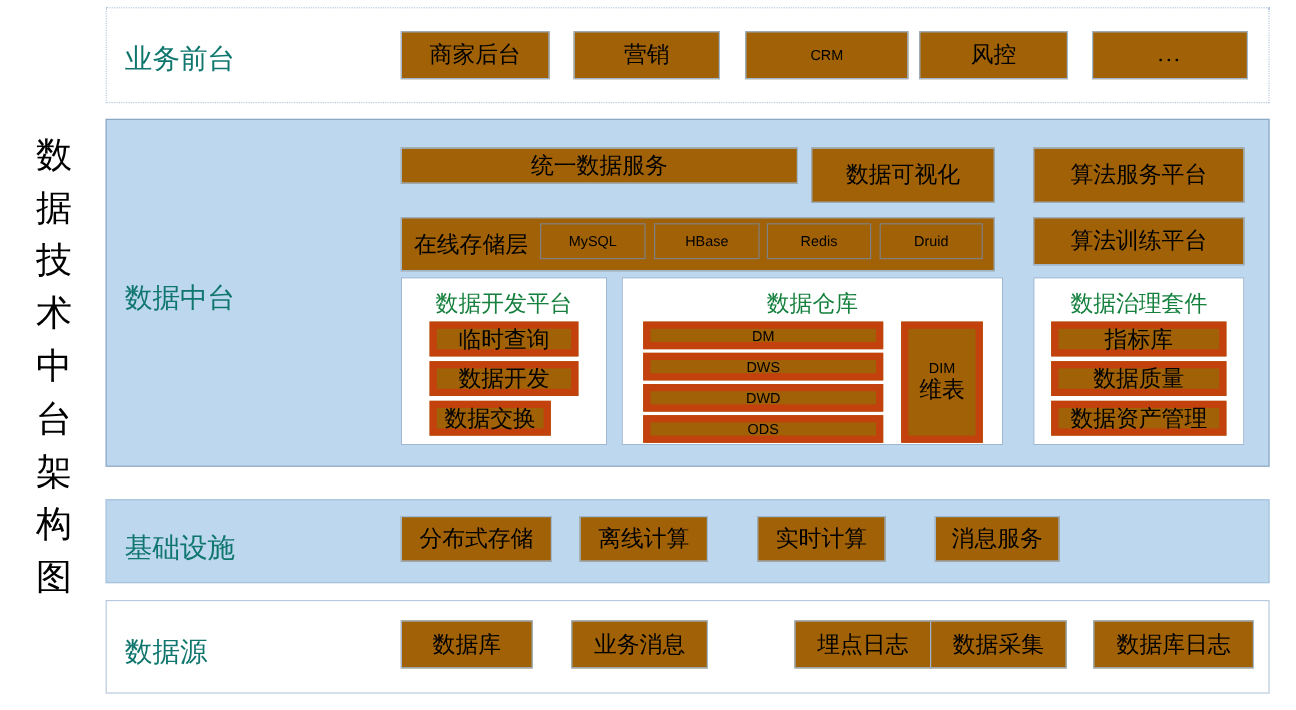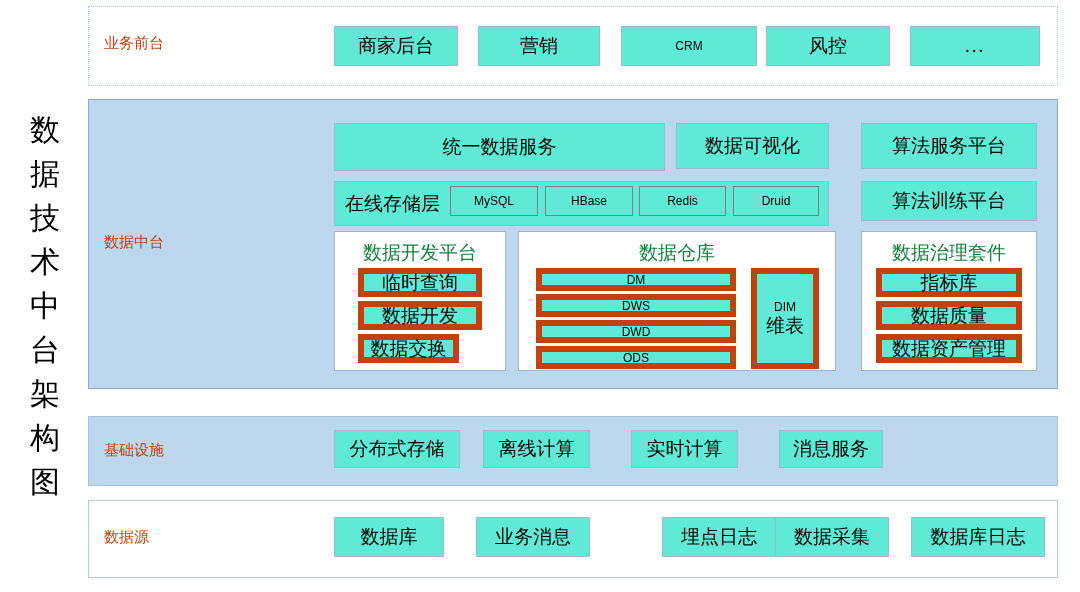--- a/index.html
+++ b/index.html
@@ -69,30 +69,30 @@
     top: 500px;
     width: 970px;
     height: 78px;
     border: 1px solid #b9cade;
     background: #ffffff;
   }
 
   
   .band-label {
     position: absolute;
-    font-size: 15px;
-    color: #c2410c;
+    font-size: 23px;
+    color: #0f766e;
     white-space: nowrap;
   }
 
   
   .card {
     position: absolute;
     box-sizing: border-box;
-    background: #5eead4;
+    background: #a16207;
     border: 1px solid #9cb8d4;
     display: flex;
     align-items: center;
     justify-content: center;
     text-align: center;
     font-size: 19px;
     color: #000;
     white-space: nowrap;
   }
   .card.gray {
@@ -149,21 +149,21 @@
 
   <div class="card" style="left:334px; top:26px; width:124px; height:40px;">商家后台</div>
   <div class="card" style="left:478px; top:26px; width:122px; height:40px;">营销</div>
   <div class="card sans" style="left:621px; top:26px; width:136px; height:40px;">CRM</div>
   <div class="card" style="left:766px; top:26px; width:124px; height:40px;">风控</div>
   <div class="card dots" style="left:910px; top:26px; width:130px; height:40px;">...</div>
 
   <div class="band band-mid"></div>
   <div class="band-label" style="left:104px; top:233px;">数据中台</div>
 
-  <div class="card" style="left:334px; top:123px; width:331px; height:48px;">统一数据服务</div>
+  <div class="card" style="left:334px; top:123px; width:331px; height:30px;">统一数据服务</div>
   <div class="card" style="left:676px; top:123px; width:153px; height:46px;">数据可视化</div>
   <div class="card" style="left:861px; top:123px; width:176px; height:46px;">算法服务平台</div>
 
   <div class="card" style="left:334px; top:181px; width:495px; height:45px; justify-content:flex-start; padding-left:10px;">
     <span>在线存储层</span>
   </div>
   <div class="card gray sans" style="left:450px; top:186px; width:88px; height:30px;">MySQL</div>
   <div class="card gray sans" style="left:545px; top:186px; width:88px; height:30px;">HBase</div>
   <div class="card gray sans" style="left:639px; top:186px; width:87px; height:30px;">Redis</div>
   <div class="card gray sans" style="left:733px; top:186px; width:86px; height:30px;">Druid</div>

